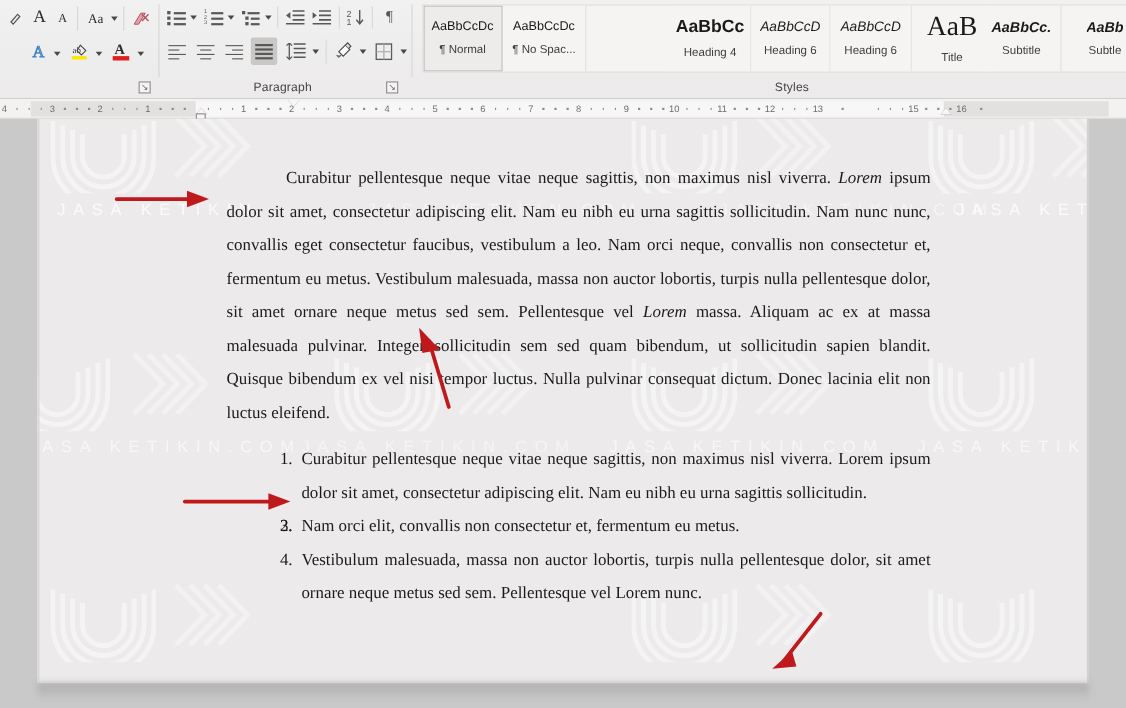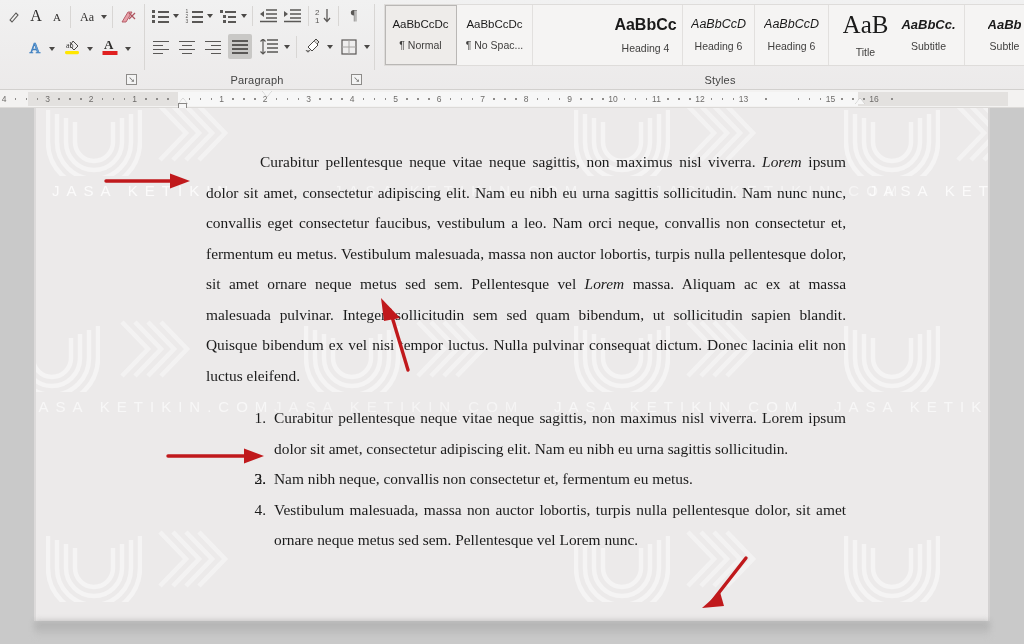--- a/index.html
+++ b/index.html
@@ -672,21 +672,21 @@
 
           <li>
             <span class="num">1.</span><span>Curabitur pellentesque neque vitae neque sagittis, non maximus nisl viverra.</span> <span class="it">Lorem</span><span> ipsum dolor sit amet, consectetur adipiscing elit. Nam eu nibh eu urna sagittis sollicitudin.</span>
           </li>
 
           <li>
             <span class="num">2.</span>
           </li>
 
           <li>
-            <span class="num">3.</span><span>Nam nibh neque, convallis non consectetur et, fermentum eu metus.</span>
+            <span class="num">3.</span><span>Nam orci elit, convallis non consectetur et, fermentum eu metus.</span>
           </li>
 
           <li>
             <span class="num">4.</span><span>Vestibulum malesuada, massa non auctor lobortis, turpis nulla pellentesque dolor, sit amet ornare neque metus sed sem. Pellentesque vel </span><span class="it">Lorem</span><span> nunc.</span>
           </li>
         </ol>
       </div>
     </div>
 
     <div class="page-edge-l"></div>

